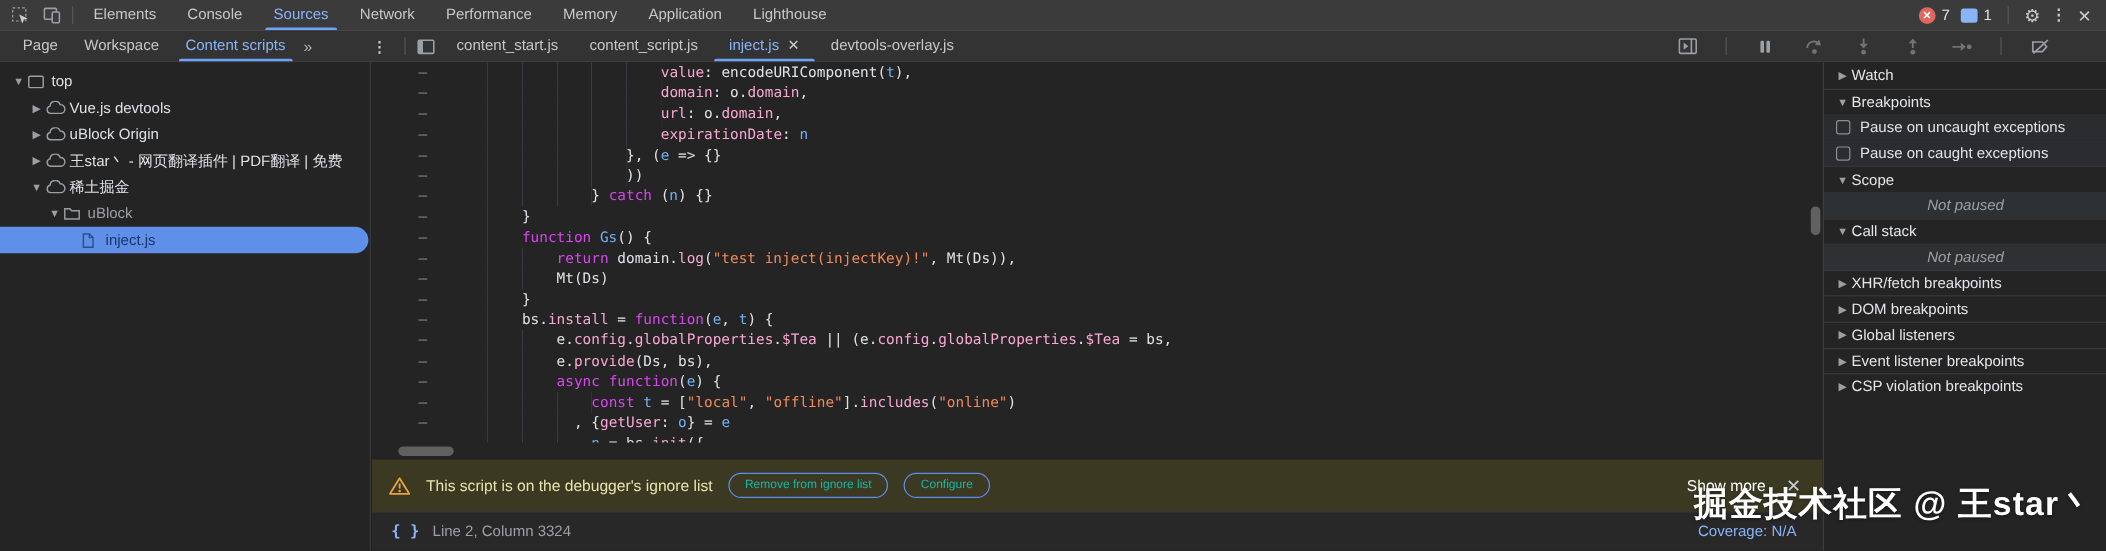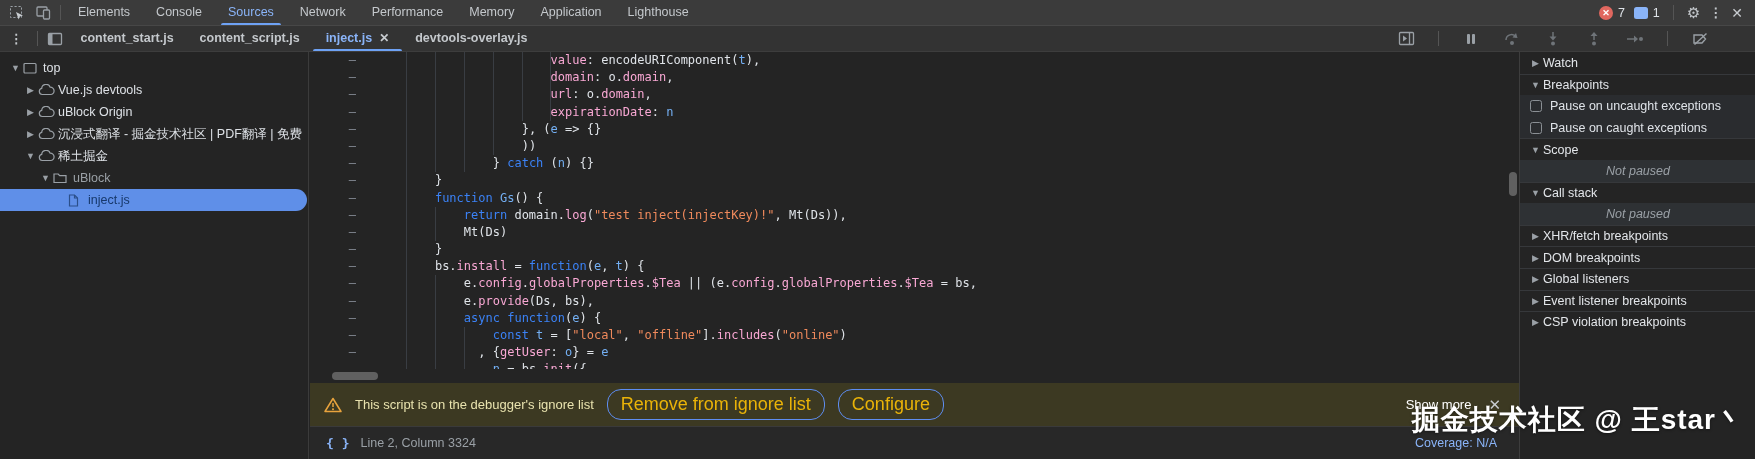--- a/index.html
+++ b/index.html
@@ -33,21 +33,21 @@
   
   .row2{position:absolute;left:0;top:26px;width:1755px;height:25px;background:#333333;
         border-bottom:1px solid #3d3d3d;display:flex;align-items:center;}
   .navtabs{width:300px;flex:none;display:flex;align-items:center;height:100%;padding-left:8px;box-sizing:border-box;}
   .r2tab{padding:0 11px;line-height:25px;color:#c4c8cc;position:relative;white-space:nowrap;}
   .r2tab.active{color:#8ab4f8;}
   .r2tab.active::after{content:"";position:absolute;left:5px;right:5px;bottom:0;height:2.5px;
         background:#6ea2f5;border-radius:3px 3px 0 0;}
   .chev2{color:#aeb3b8;font-size:13px;padding:0 4px;}
   .r2more{color:#c3c7cb;font-weight:bold;padding:0 10px;}
-  .etabs{display:flex;height:100%;align-items:flex-start;font-weight:bold;}
+  .etabs{display:flex;height:100%;align-items:flex-start;}
   .etab{padding:0 13px;line-height:25px;color:#c4c8cc;position:relative;display:flex;align-items:center;gap:7px;white-space:nowrap;}
   .etab.active{color:#8ab4f8;}
   .etab.active::after{content:"";position:absolute;left:0;right:0;bottom:0;height:2.5px;background:#6ea2f5;border-radius:3px 3px 0 0;}
   .etab .close{color:#c8ccd0;font-size:12px;}
   .dbgbar{margin-left:auto;display:flex;align-items:center;gap:15px;padding-right:42px;height:100%;}
   .dbgbar svg{display:block;}
 
   
   .sidebar{position:absolute;left:0;top:52px;width:309px;bottom:0;background:#242424;
         border-right:1px solid #3b3b3b;padding-top:5px;box-sizing:border-box;}
@@ -58,30 +58,30 @@
   .trow.sel{background:#5f8fe8;color:#17386b;border-radius:0 12px 12px 0;margin-right:1px;}
   .trow.sel .tchev{color:#2b4f8a;}
 
   
   .editor{position:absolute;left:310px;top:52px;width:1209px;height:317px;overflow:hidden;background:#242424;}
   .cline{display:flex;height:17.2px;line-height:17.2px;
         font-family:"DejaVu Sans Mono",monospace;font-size:12px;white-space:pre;}
   .gut{width:46px;flex:none;text-align:right;padding-right:14px;color:#868c96;}
   .ind{flex:none;height:100%;margin-left:36px;
         background:repeating-linear-gradient(to right,#393d43 0,#393d43 1px,transparent 1px,transparent 28.9px);}
-  .tk-d{color:#dfe3e8;} .tk-k{color:#3b82f6;} .tk-p{color:#f9a8d4;} .tk-s{color:#f08a5c;} .tk-v{color:#74b0f4;}
+  .tk-d{color:#dfe3e8;} .tk-k{color:#d946ef;} .tk-p{color:#f9a8d4;} .tk-s{color:#f08a5c;} .tk-v{color:#74b0f4;}
   .hscroll{position:absolute;left:310px;top:369px;width:1209px;height:14px;background:#242424;}
   .hthumb{position:absolute;left:22px;top:3px;width:46px;height:8px;border-radius:4px;background:#606060;}
   .vthumb{position:absolute;left:1509px;top:172px;width:8px;height:24px;border-radius:4px;background:#606060;}
 
   
   .ignorebar{position:absolute;left:310px;top:383px;width:1209px;height:43px;background:#3c3922;
         display:flex;align-items:center;gap:13px;padding:0 14px;box-sizing:border-box;}
   .ign-msg{color:#e9e3ae;font-size:13px;}
-  .pillbtn{border:1px solid #5e8df0;color:#eab308;border-radius:14px;padding:4px 13px;font-size:18px;
+  .pillbtn{border:1px solid #5e8df0;color:#14b8a6;border-radius:14px;padding:4px 13px;font-size:10px;
         background:transparent;white-space:nowrap;}
   .showmore{margin-left:auto;color:#ffffff;font-size:13px;}
   .ign-x{color:#c8ccd0;font-size:15px;padding:0 4px;}
 
   
   .statusbar{position:absolute;left:310px;top:426px;width:1209px;height:33px;background:#282828;
         border-top:1px solid #3a3a3a;display:flex;align-items:center;gap:11px;
         padding:0 16px;box-sizing:border-box;color:#9aa0a6;}
   .braces{color:#8ab4f8;font-family:"DejaVu Sans Mono",monospace;font-size:13px;font-weight:bold;}
   .coverage{margin-left:auto;color:#8ab4f8;margin-right:6px;}
@@ -140,20 +140,26 @@
       <span>1</span>
     </div>
     <div class="vsep"></div>
     <span class="gear">⚙</span>
     <span class="dots3">⋮</span>
     <span class="xclose">✕</span>
   </div>
 </div>
 
 <div class="row2">
+  <div class="navtabs">
+      <div class="r2tab">Page</div>
+      <div class="r2tab">Workspace</div>
+      <div class="r2tab active">Content scripts</div>
+      <div class="chev2">»</div>
+    </div>
   <span class="r2more">⋮</span>
   <div class="vsep"></div>
   <div class="icon-btn">
     <svg width="16" height="14" viewBox="0 0 16 14">
         <rect x="1.5" y="1.5" width="13" height="11" rx="1" fill="none" stroke="#9aa0a6" stroke-width="1.3"></rect>
         <rect x="1.5" y="1.5" width="4" height="11" fill="#9aa0a6"></rect>
       </svg>
   </div>
   <div class="etabs">
       <div class="etab">
@@ -252,21 +258,21 @@
         </div>
         <div class="">uBlock Origin</div>
       </div>
       <div class="trow" style="padding-left: 23px;">
         <div class="tchev">▶</div>
         <div class="ticon" style="color: rgb(154, 160, 166);">
           <svg width="17" height="12" viewBox="0 0 17 12">
             <path d="M4.2 10.5 a3.1 3.1 0 0 1 -0.5 -6.1 A4.4 4.4 0 0 1 12.2 3.2 A3.5 3.5 0 0 1 12.6 10.5 Z" fill="none" stroke="currentColor" stroke-width="1.2"></path>
           </svg>
         </div>
-        <div class="">沉浸式翻译 - 掘金技术社区 | PDF翻译 | 免费</div>
+        <div class="">王star丶 - 网页翻译插件 | PDF翻译 | 免费</div>
       </div>
       <div class="trow" style="padding-left: 23px;">
         <div class="tchev">▼</div>
         <div class="ticon" style="color: rgb(154, 160, 166);">
           <svg width="17" height="12" viewBox="0 0 17 12">
             <path d="M4.2 10.5 a3.1 3.1 0 0 1 -0.5 -6.1 A4.4 4.4 0 0 1 12.2 3.2 A3.5 3.5 0 0 1 12.6 10.5 Z" fill="none" stroke="currentColor" stroke-width="1.2"></path>
           </svg>
         </div>
         <div class="">稀土掘金</div>
       </div>

